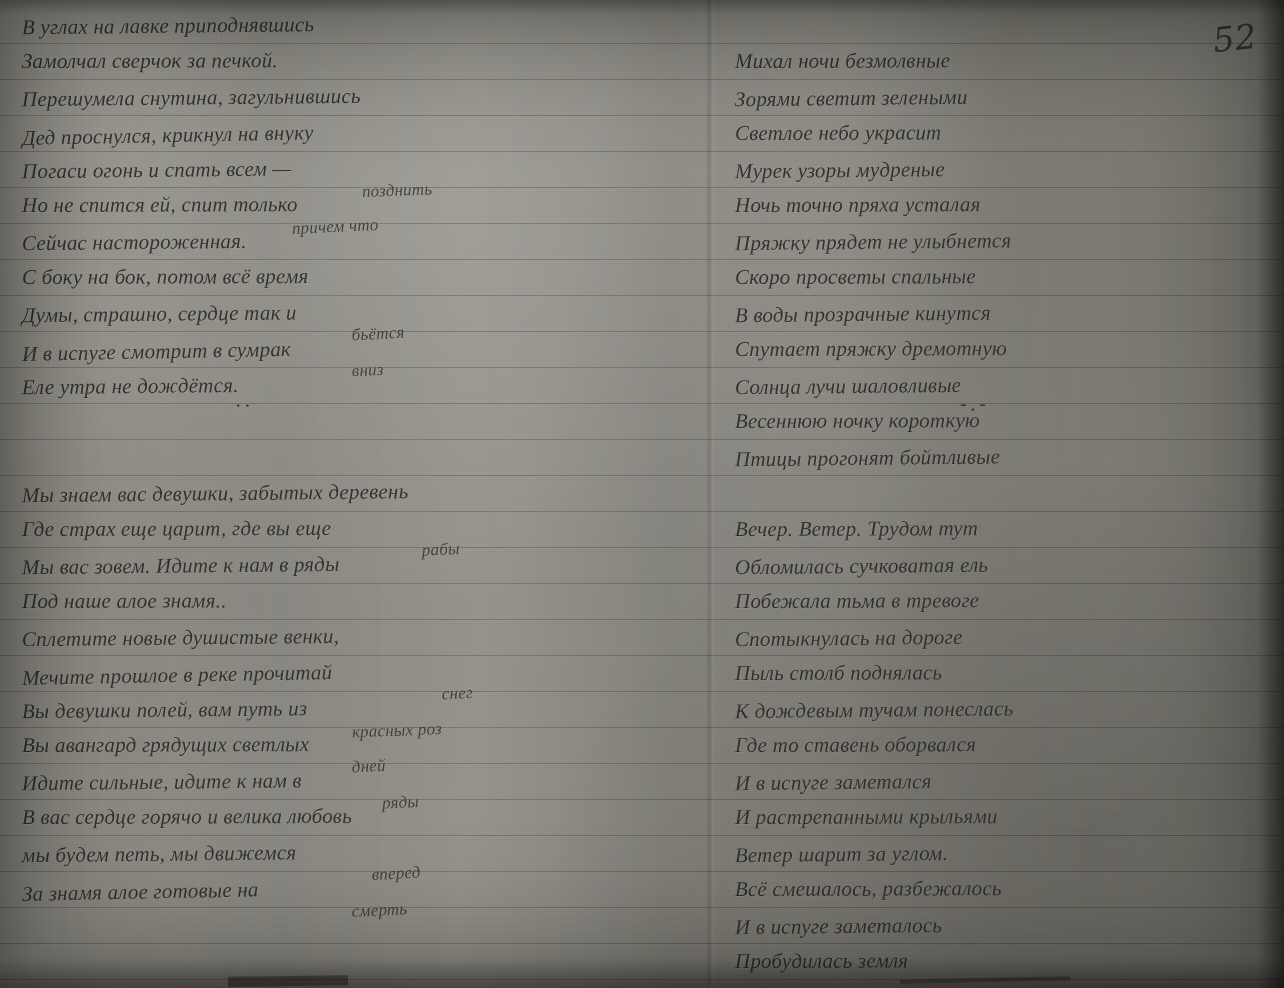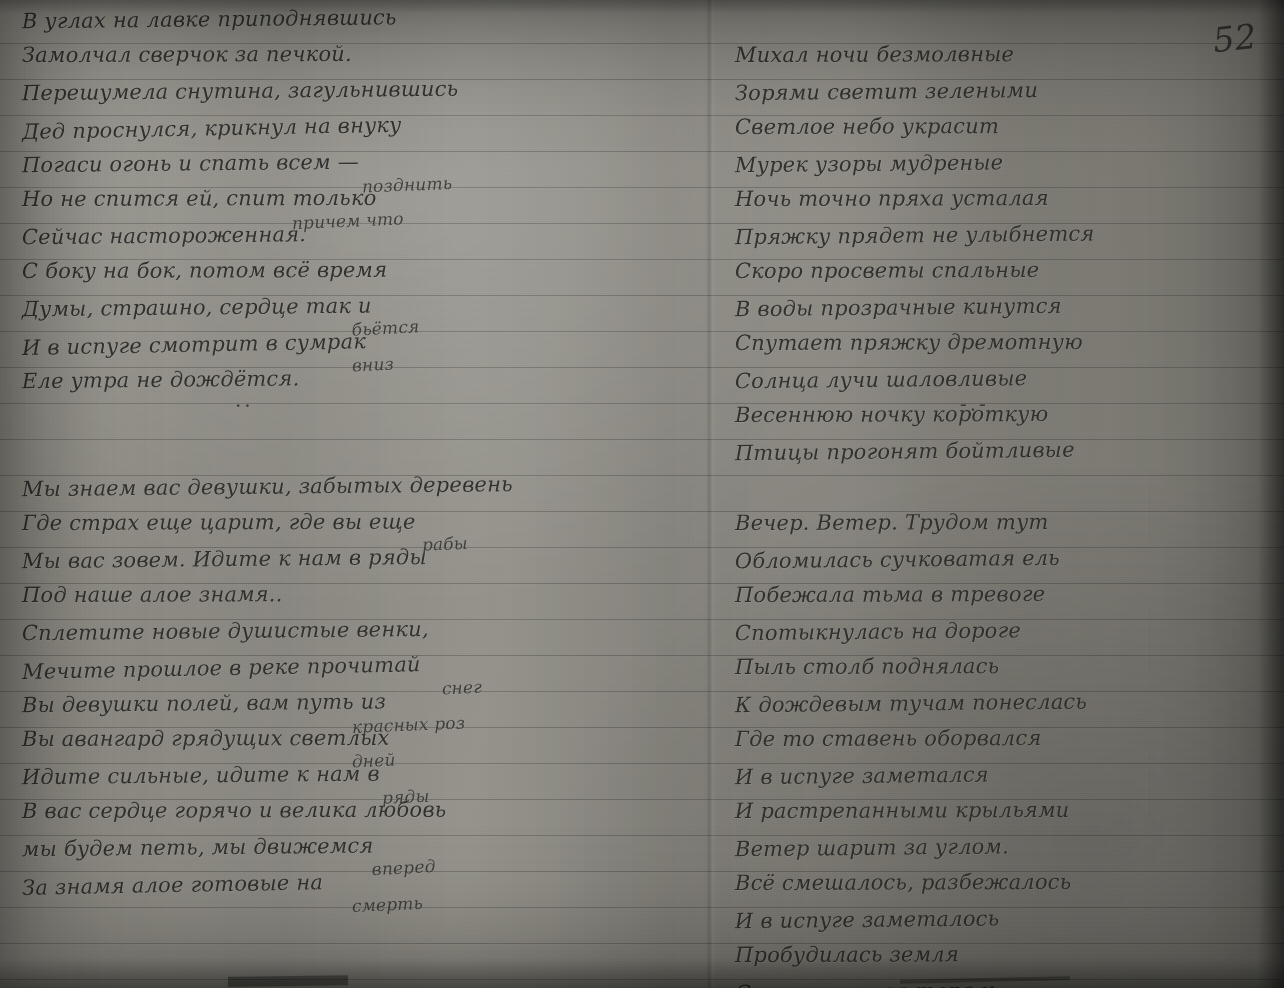--- a/index.html
+++ b/index.html
@@ -71,22 +71,23 @@
         rgba(60,60,55,0.30) 35px,
         rgba(60,60,55,0.30) 36px);
     background-position: 0 8px;
     mix-blend-mode: multiply;
     opacity: .85;
     pointer-events: none;
   }
 
   .col {
     position: absolute;
-    top: 0;
+    top: 6px;
     width: 620px;
+    font-family: Liberation Serif, serif;
   }
   #col-left  { left: 22px; }
   #col-right { left: 735px; }
 
   .line {
     position: relative;
     height: 36px;
     line-height: 36px;
     font-size: 21px;
     font-style: italic;

